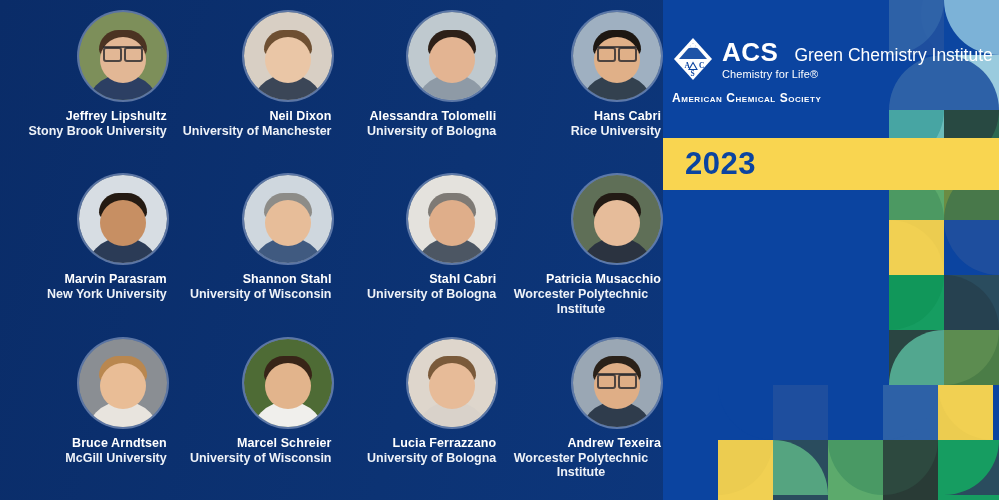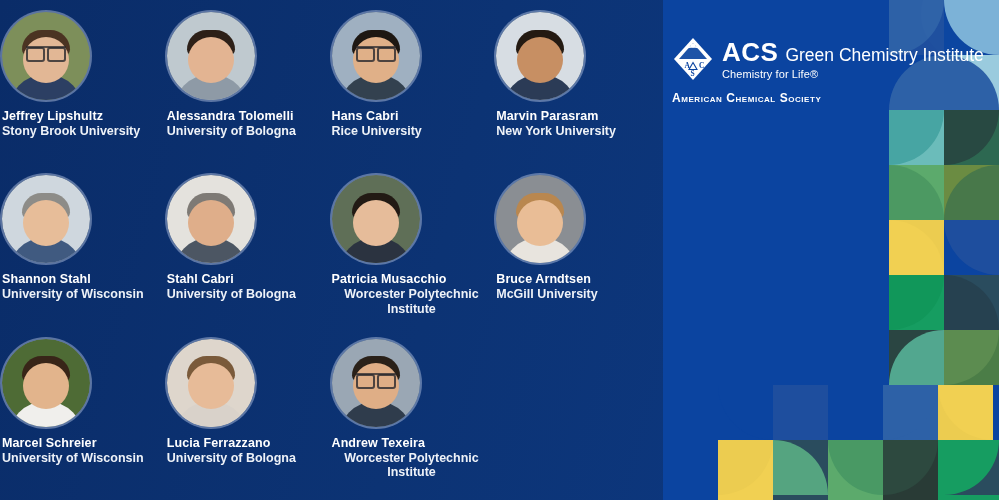--- a/index.html
+++ b/index.html
@@ -16,21 +16,21 @@
   
   #winners-grid{
     position:absolute;left:0;top:0;width:663px;height:500px;
     display:grid;
     grid-template-columns:repeat(4,1fr);
     grid-template-rows:repeat(3,1fr);
     padding:6px 2px 4px 2px;
     box-sizing:border-box;
   }
   .winner{
-    display:flex;flex-direction:column;align-items:flex-start;
+    display:flex;flex-direction:column;align-items:flex-end;
     justify-content:flex-start;
     padding-top:6px;
   }
   .photo-ring{
     width:88px;height:88px;border-radius:50%;
     box-shadow:0 0 0 2px rgba(190,205,230,.45);
     overflow:hidden;position:relative;flex:0 0 auto;
     background:#6d7f92;
   }
   .photo-ring .pimg{
@@ -85,21 +85,21 @@
   }
   .logo-row{display:flex;align-items:flex-start;}
   .acs-mark{
     width:42px;height:46px;flex:0 0 auto;margin-right:8px;position:relative;
   }
   .logo-words{display:flex;flex-direction:column;padding-top:3px;}
   .acs-line1{
     display:flex;align-items:baseline;color:#ffffff;white-space:nowrap;
   }
   .acs-big{font-size:26px;font-weight:bold;letter-spacing:.5px;line-height:1;}
-  .acs-inst{font-size:17.5px;font-weight:normal;margin-left:7px;line-height:1;}
+  .acs-inst{font-size:17.5px;font-weight:normal;margin-left:16px;line-height:1;}
   .acs-tag{
     font-size:11px;color:#ffffff;margin-top:3px;letter-spacing:.1px;
   }
   .acs-soc{
     font-size:12px;color:#ffffff;letter-spacing:.55px;margin-top:9px;
     font-variant:small-caps;font-weight:bold;
   }
 
   
   #year-band{
@@ -128,20 +128,30 @@
       <div class="winner">
         <div class="photo-ring">
           <div class="pimg" style="background: rgb(125, 143, 90);"></div>
           <div class="shoulders" style="background: rgb(44, 63, 99);"></div>
           <div class="hair" style="background: rgb(75, 51, 34);"></div>
           <div class="face" style="background: rgb(226, 183, 149);"></div>
           <div class="glasses"></div>
         </div>
         <div class="wname">Jeffrey Lipshultz</div>
         <div class="waffil">Stony Brook University</div>
+      </div>
+      <div class="winner">
+        <div class="photo-ring">
+          <div class="pimg" style="background: rgb(216, 207, 196);"></div>
+          <div class="shoulders" style="background: rgb(59, 70, 87);"></div>
+          <div class="hair" style="background: rgb(110, 79, 50);"></div>
+          <div class="face" style="background: rgb(234, 198, 166);"></div>
+        </div>
+        <div class="wname">Neil Dixon</div>
+        <div class="waffil">University of Manchester</div>
       </div>
       <div class="winner">
         <div class="photo-ring">
           <div class="pimg" style="background: rgb(191, 201, 207);"></div>
           <div class="shoulders" style="background: rgb(142, 154, 166);"></div>
           <div class="hair" style="background: rgb(45, 32, 24);"></div>
           <div class="face" style="background: rgb(227, 180, 146);"></div>
         </div>
         <div class="wname">Alessandra Tolomelli</div>
         <div class="waffil">University of Bologna</div>
@@ -329,16 +339,19 @@
           <div class="acs-line1">
             <span class="acs-big">ACS</span>
             <span class="acs-inst">Green Chemistry Institute</span>
           </div>
           <div class="acs-tag">Chemistry for Life®</div>
         </div>
       </div>
       <div class="acs-soc">American Chemical Society</div>
     </div>
 
+    <div id="year-band">
+      <span id="year-text">2023</span>
+    </div>
 
 
   </div>
 </div>
 
 </body></html>

